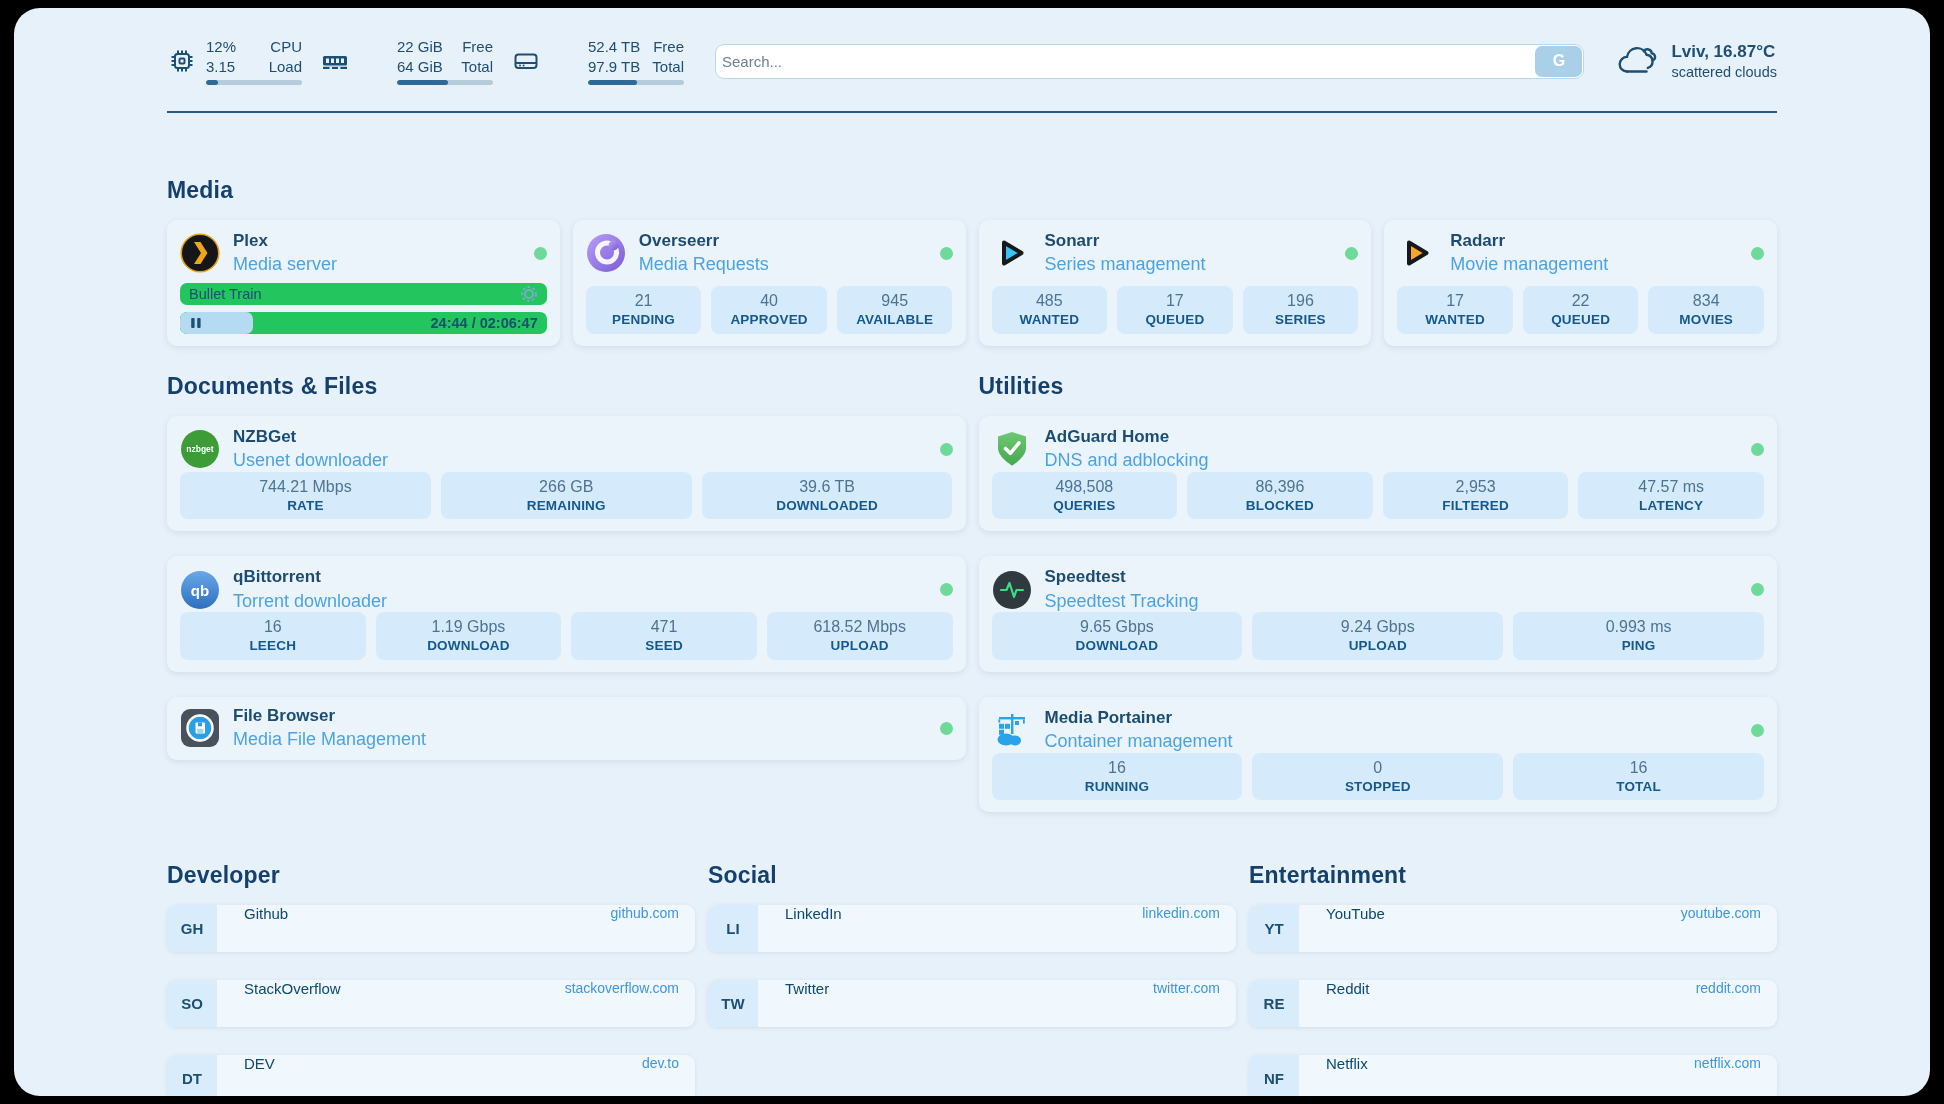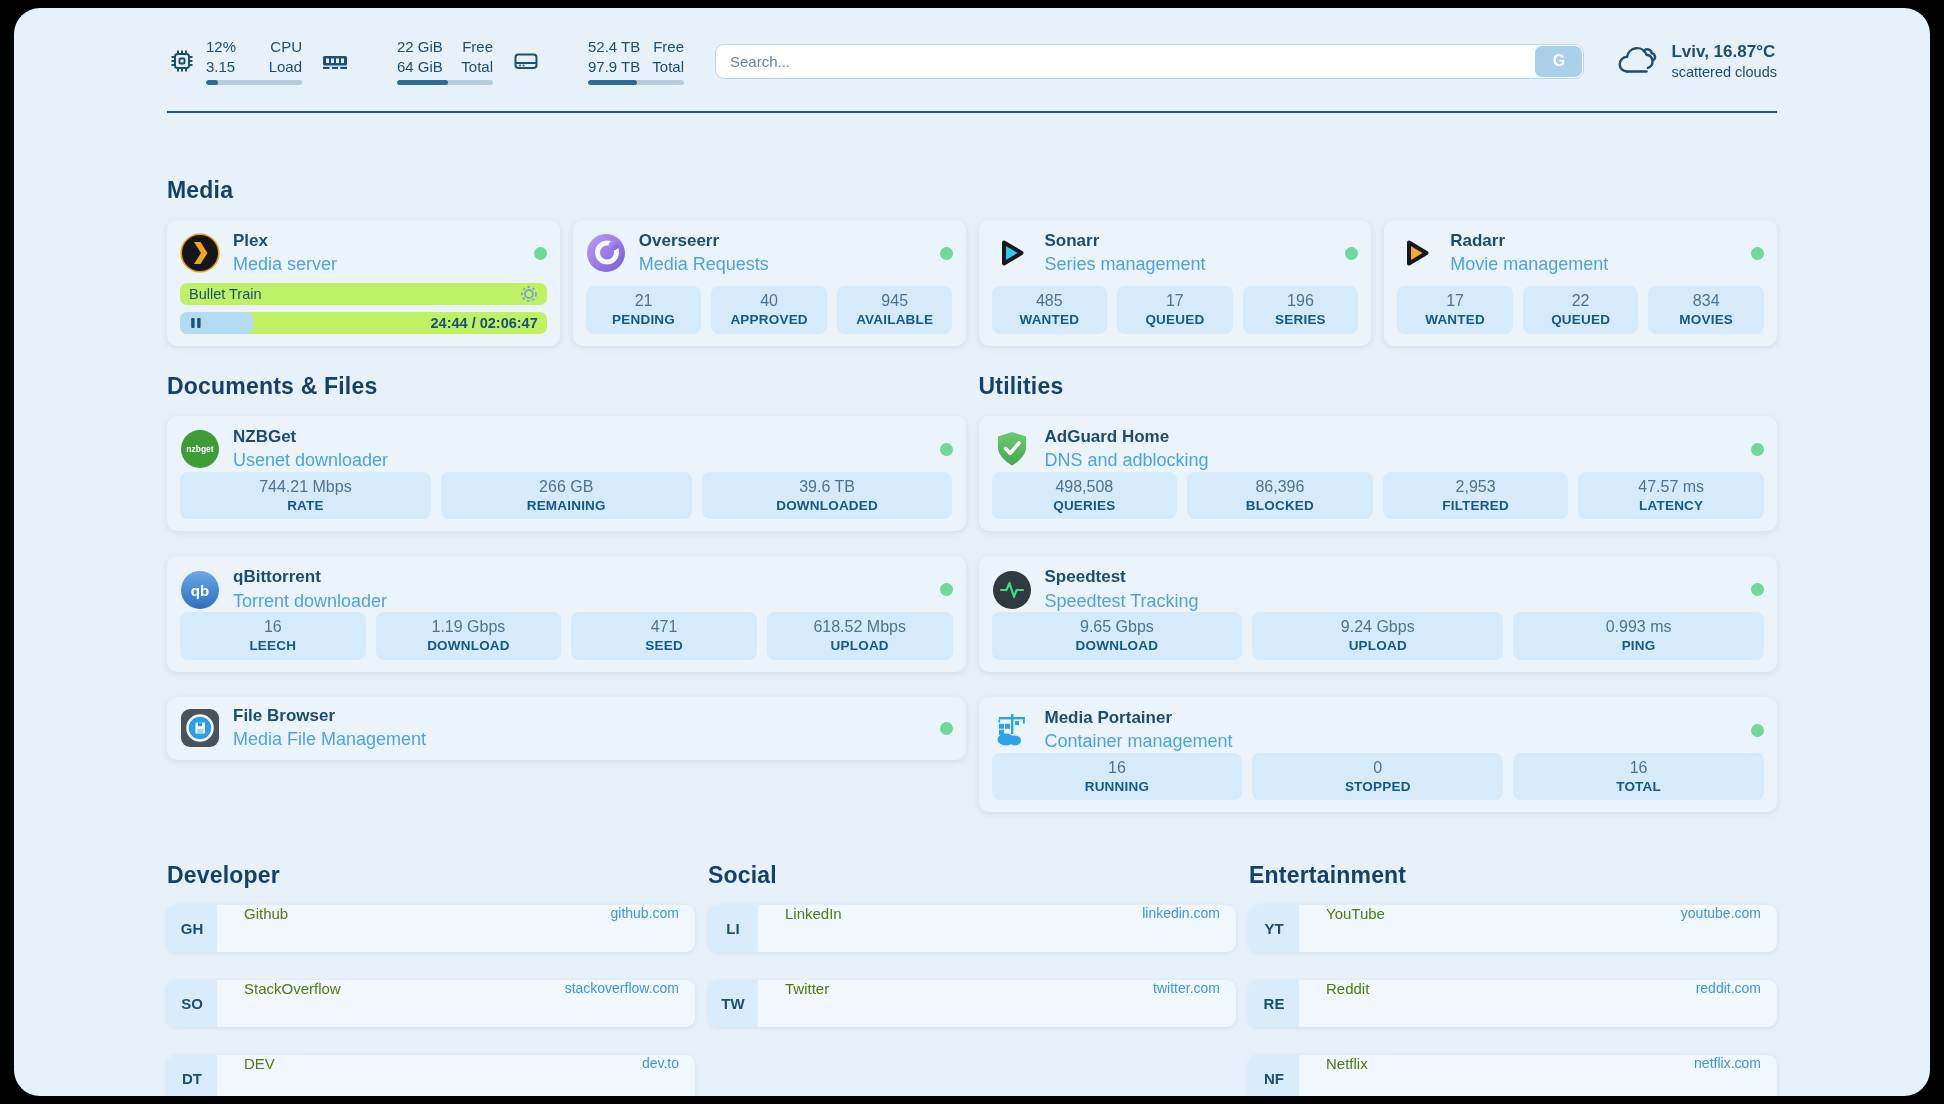--- a/index.html
+++ b/index.html
@@ -15,21 +15,21 @@
   .res + .res { margin-left:18px;gap:47px; }
   .res-icon { width:30px; height:30px; flex:0 0 30px; }
   .res-body { width:96px; }
   .res-row { display:flex; justify-content:space-between; font-size:15px; font-weight:500;
              color:#1d4e73; line-height:1.3; }
   .res-bar { height:5px; background:#b7ccdb; border-radius:3px; margin-top:4px; overflow:hidden; }
   .res-fill { height:100%; background:#2f6a96; border-radius:3px; }
 
   .search-wrap { flex:1; margin:0 31px; position:relative; height:35px; }
   .search-input { width:100%; height:100%; border:1.6px solid #b9d7ee; border-radius:9px;
-                  background:#fff; padding:0 62px 0 14px; font-size:15px; color:#33495c;
+                  background:#fff; padding:0 62px 0 6px; font-size:15px; color:#33495c;
                   outline:none; font-family:"Liberation Sans", sans-serif; }
   .search-input::placeholder { color:#6b8196; }
   .g-btn { position:absolute; right:2px; top:2px; bottom:2px; width:47px; border:none;
            border-radius:7px; background:#a9cfe9; color:#fff; font-size:16px; font-weight:600;
            cursor:pointer; font-family:"Liberation Sans", sans-serif; }
 
   .weather { display:flex; align-items:center; gap:12px; }
   .weather-icon { width:44px; height:36px; }
   .w-title { font-size:17px; font-weight:600; color:#1d4e73; line-height:1.3; }
   .w-sub { font-size:14.5px; color:#1d4e73; line-height:1.3; }
@@ -55,38 +55,38 @@
   .svc-name { font-size:17px; font-weight:600; color:#1c4c72; line-height:1.2; }
   .svc-sub { font-size:18px; color:#4da3e2; line-height:1.25; margin-top:2px; }
   .dot { width:13px; height:13px; border-radius:50%; background:#6ed999; margin-left:auto; }
 
   .stats { display:flex; gap:10px; margin-top:auto; }
   .stat { flex:1; background:#d5eafb; border-radius:8px; padding:5px 6px; text-align:center; }
   .stat-v { font-size:16px; color:#4e7391; line-height:1.25; }
   .stat-l { font-size:13.5px; font-weight:700; color:#15588e; letter-spacing:.2px; line-height:1.3; }
 
   
-  .plex-row { height:26px; background:#bef264; border-radius:7px; display:flex;
+  .plex-row { height:26px; background:#22c55e; border-radius:7px; display:flex;
               align-items:center; padding:8px 9px; margin-top:7px; position:relative; overflow:hidden; }
   .pm-title { font-size:14.5px; font-weight:500; color:#1d4e73; position:relative; z-index:1; }
   .gear { margin-left:auto; width:18px; height:18px; position:relative; z-index:1; cursor:pointer; }
   .p-fill { position:absolute; left:0; top:0; bottom:0; background:#b5dbf3; border-radius:7px; }
   .pause { width:14px; height:14px; position:relative; z-index:1; }
   .pm-time { margin-left:auto; font-size:14.5px; font-weight:600; color:#1d4e73;
              position:relative; z-index:1; }
 
   .slim { padding:9px 13px; justify-content:center; }
 
   
   .bm-row { display:flex; align-items:flex-start; height:47px; background:#f0f7fd; border-radius:9px;
             margin-bottom:28px; box-shadow:0 1px 4px rgba(26,62,100,.10); overflow:hidden;
             cursor:pointer;gap:10px; }
   .bm-abbr { width:50px; align-self:stretch; display:flex; align-items:center; justify-content:center;
              background:#d8ecfb; font-weight:700; font-size:15px; color:#1d4e73; }
-  .bm-name { margin-left:17px; font-size:15px; font-weight:500; color:#4d7c0f; }
+  .bm-name { margin-left:17px; font-size:15px; font-weight:500; color:#0c4a6e; }
   .bm-url { margin-left:auto; margin-right:16px; font-size:14px; color:#3e97dd; }
 </style>
 </head>
 <body>
 
 <div class="frame">
 <div class="page">
 
   <div class="topbar">
 

